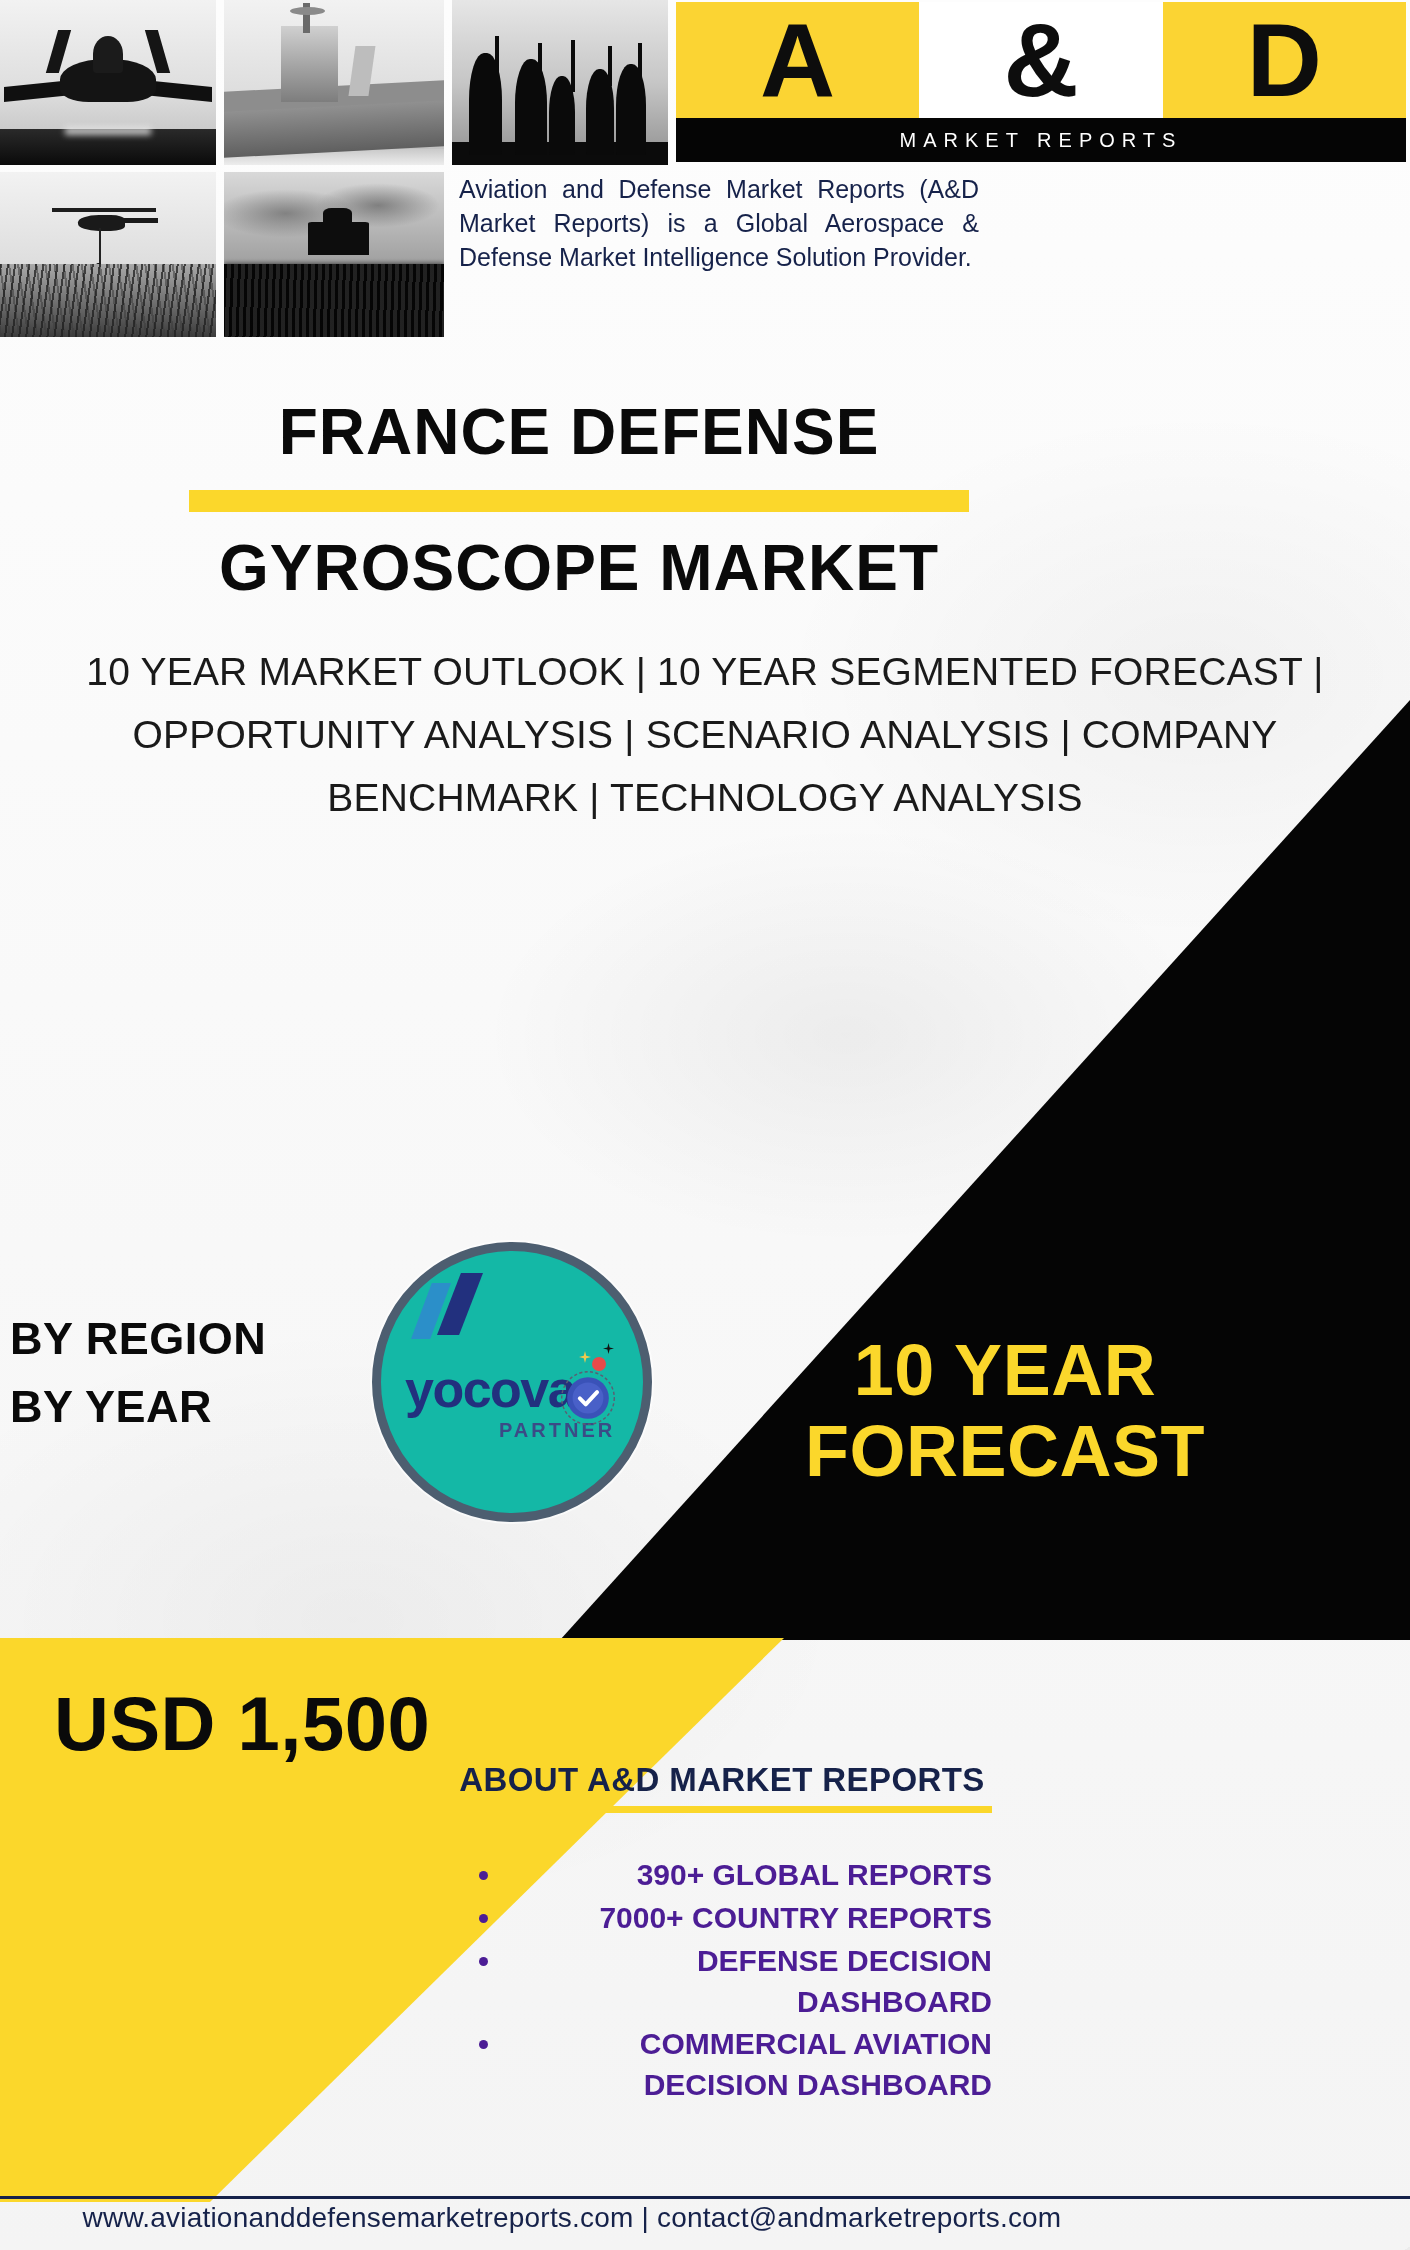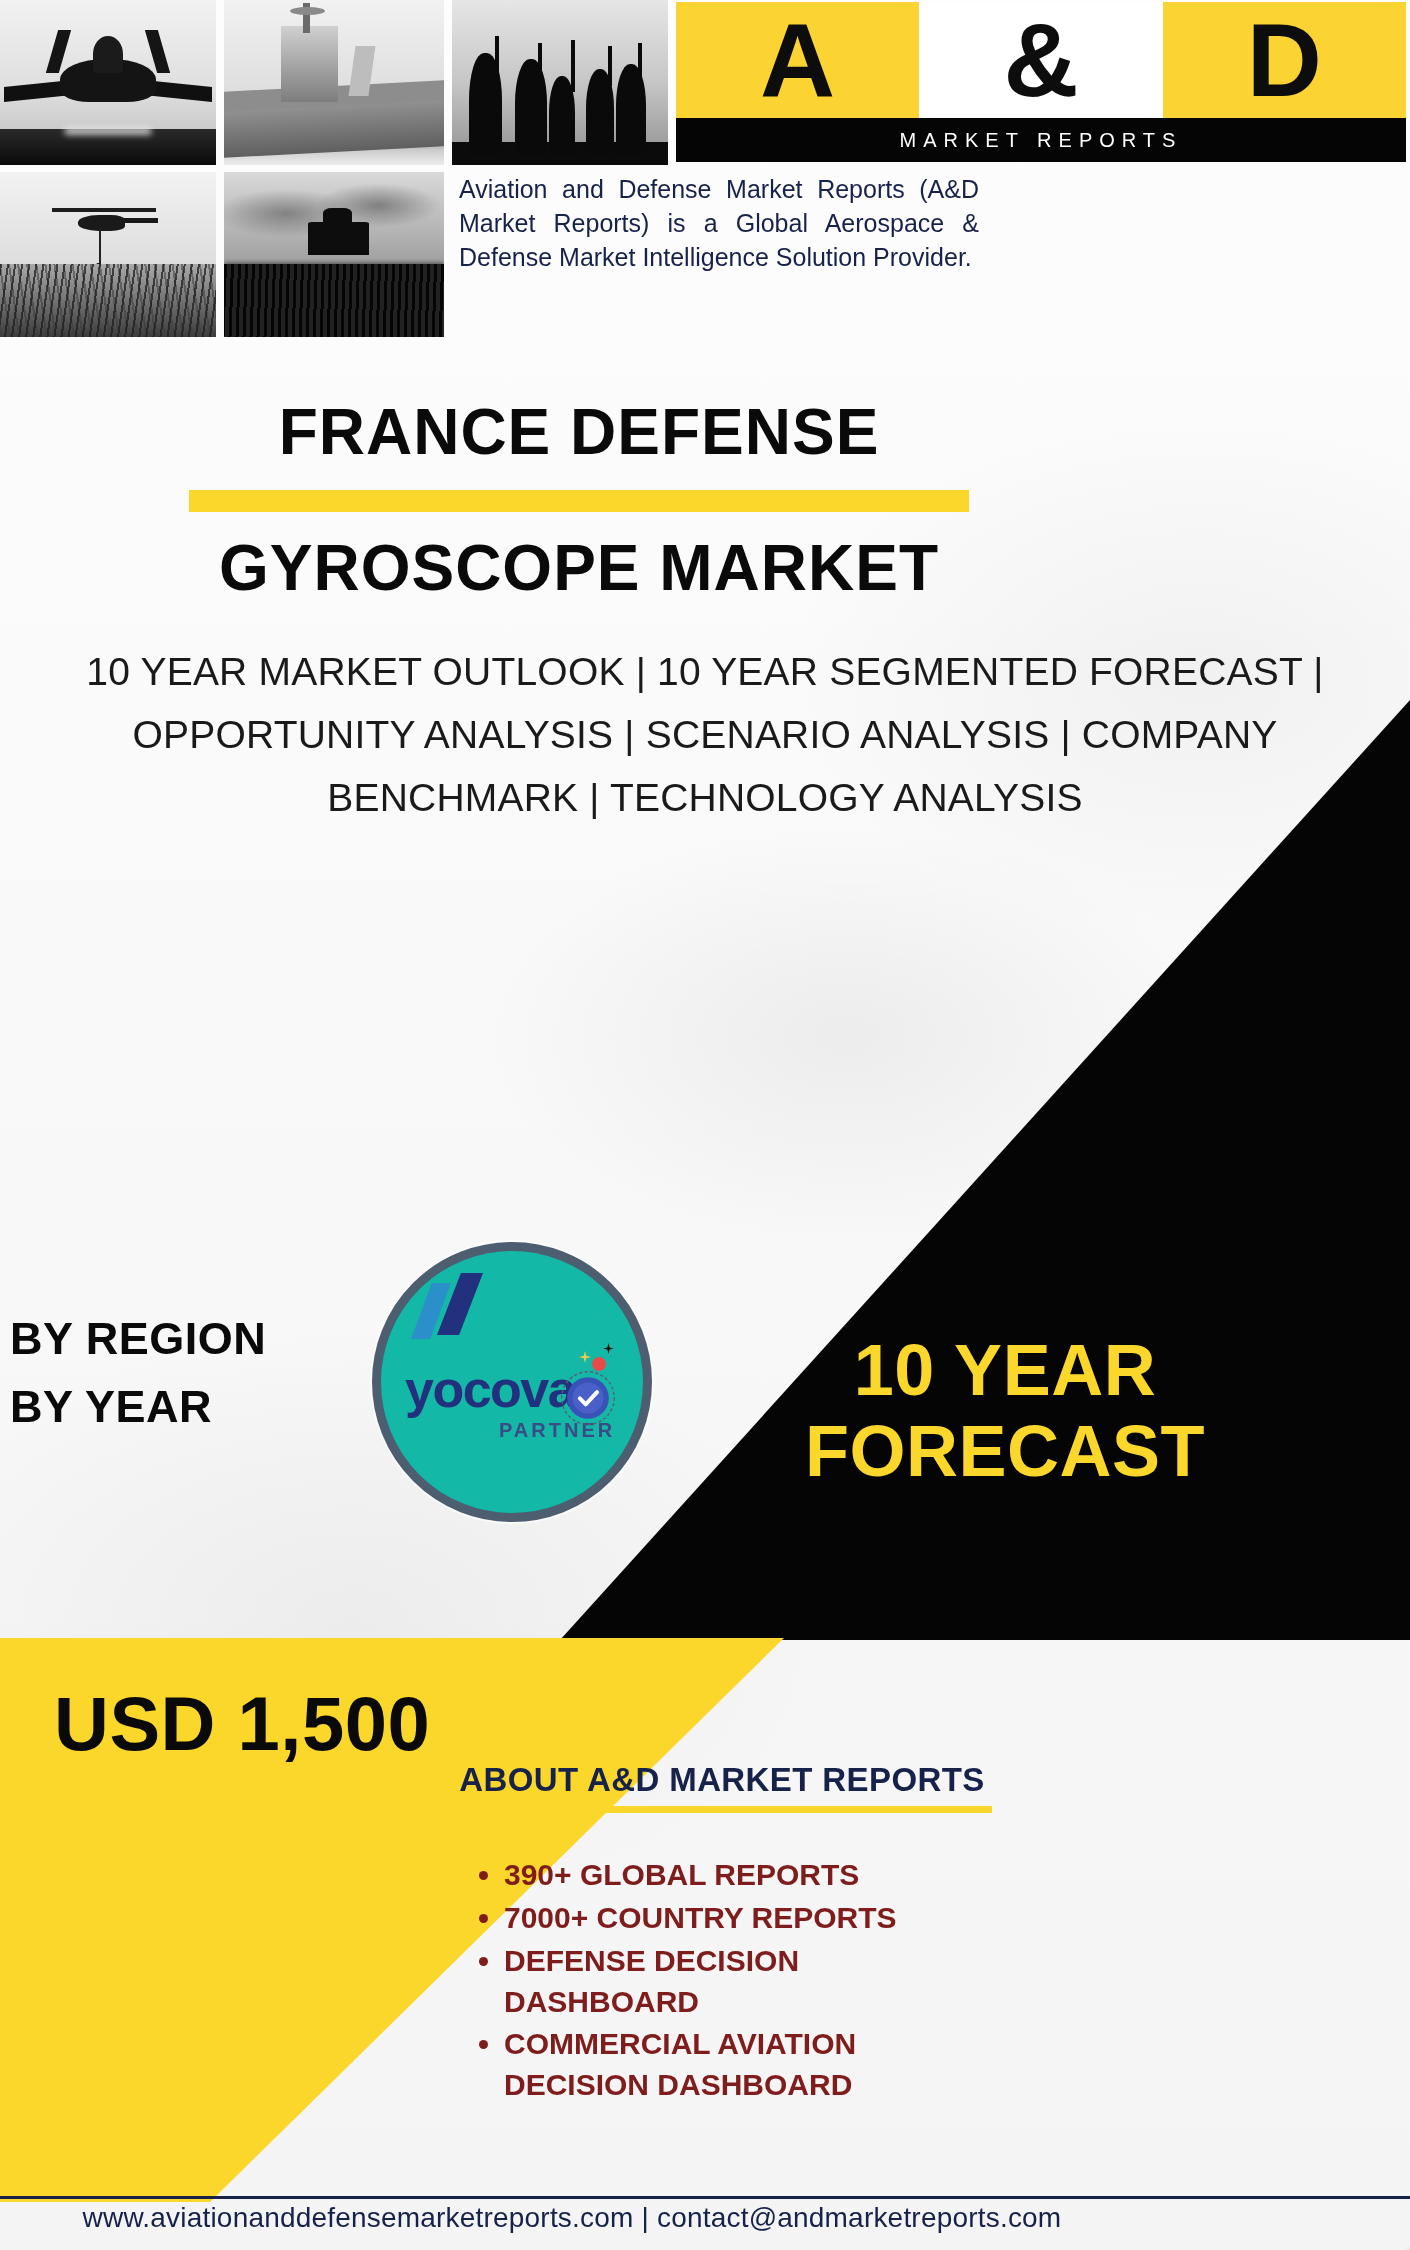--- a/index.html
+++ b/index.html
@@ -156,22 +156,22 @@
 
   
   .price{position:absolute;left:54px;top:1680px;color:#0a0a0a;font-weight:700;
     font-size:76px;letter-spacing:.5px;}
 
   
   .about{position:absolute;left:452px;top:1762px;width:540px;}
   .about-title{color:#16224a;font-weight:700;font-size:33px;letter-spacing:.4px;
     text-align:center;line-height:1.1;}
   .about-rule{height:7px;background:#FBD72B;margin:8px 0 42px 0;width:100%;}
-  .about-list{margin:0;padding-left:52px;color:#7f1d1d;font-weight:700;
-    font-size:30px;line-height:1.36;}
+  .about-list{margin:0;padding-left:52px;color:#4c1d95;font-weight:700;
+    font-size:30px;line-height:1.36;text-align:right;}
   .about-list li{margin-bottom:2px;}
 
   
   .footer-rule{position:absolute;left:0;top:2196px;width:1410px;height:3px;background:#16224a;}
   .footer{position:absolute;left:0;top:2202px;width:1144px;text-align:center;
     color:#16224a;font-size:28px;font-weight:400;letter-spacing:.2px;}
 </style>
 </head>
 <body>
 

